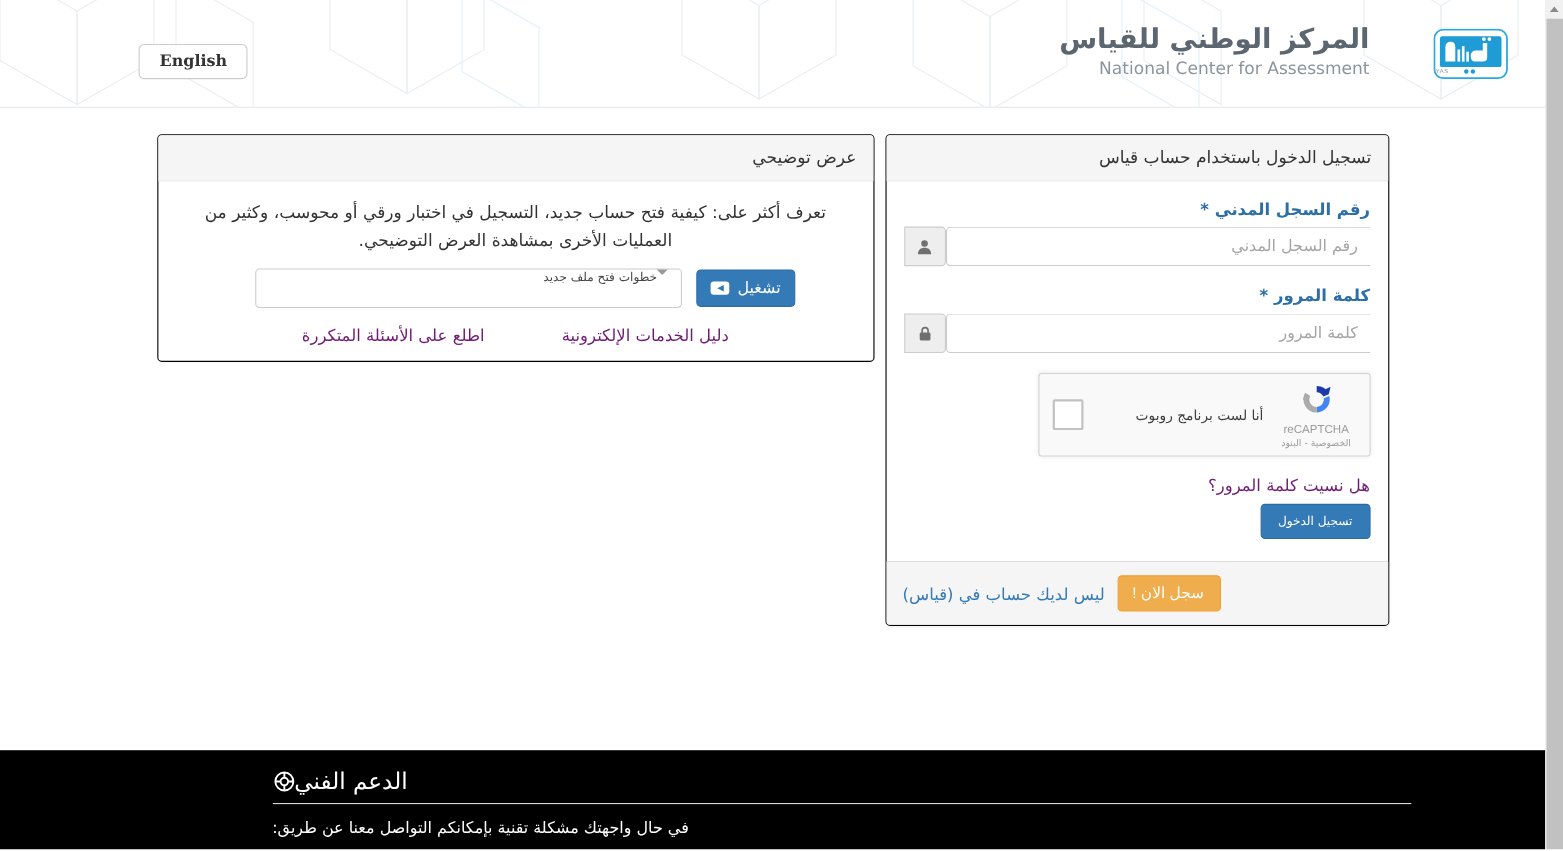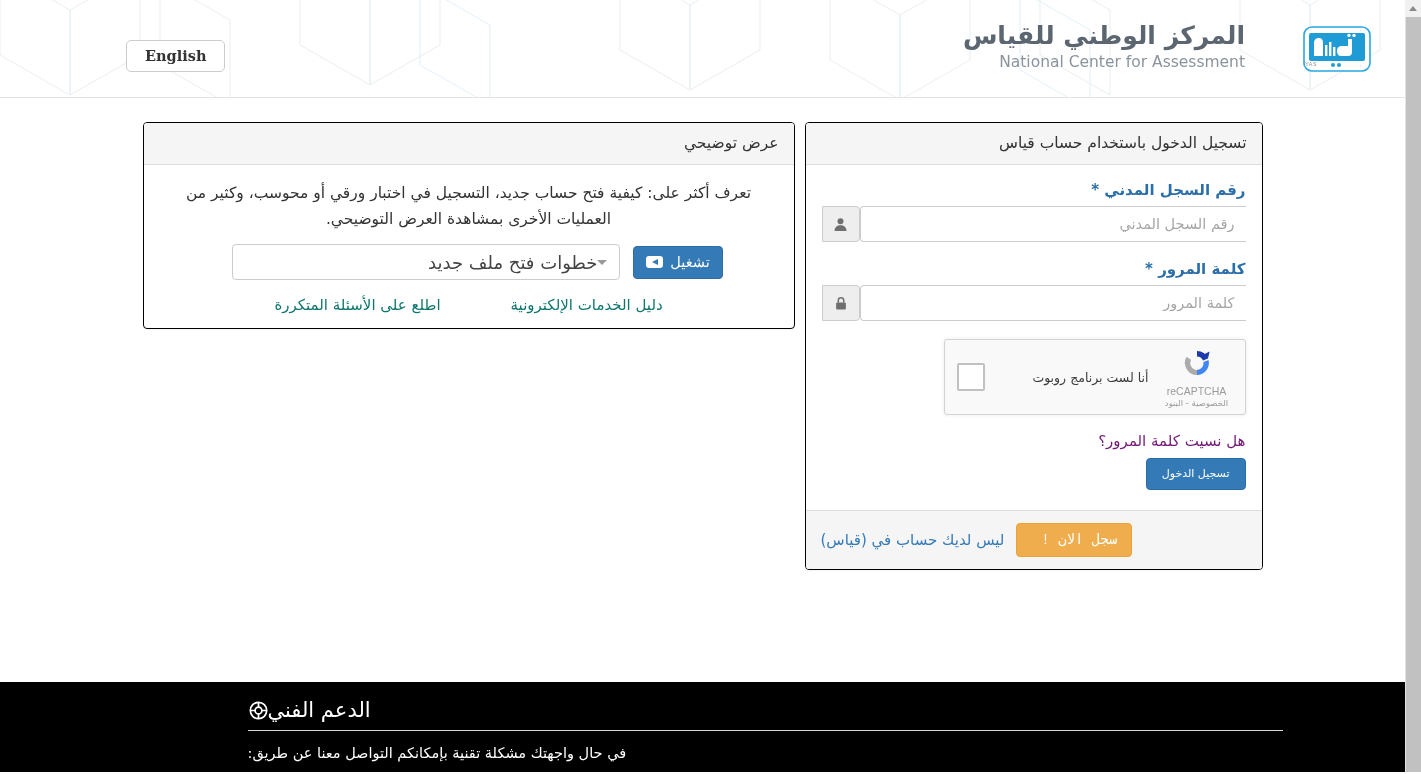--- a/index.html
+++ b/index.html
@@ -262,23 +262,23 @@
     direction: rtl;
     cursor: pointer;
     text-decoration: none;
   }
   .btn-warning {
     background: #f0ad4e;
     border: 1px solid #eea236;
     border-radius: 4px;
     color: #ffffff;
     font-size: 14px;
-    padding: 7px 14px 8px 24px;
-    cursor: pointer;
-    font-family: Liberation Mono, monospace;
+    padding: 7px 14px 8px 12px;
+    cursor: pointer;
+    font-family: Liberation Sans, sans-serif;
     white-space: nowrap;
   }
 
   
   #video-panel {
     left: 20px;
     top: 0;
     width: 652px;
   }
   #video-panel .panel-body { padding: 16px 16px 14px 16px; }
@@ -299,23 +299,22 @@
     margin-bottom: 14px;
   }
   .video-select {
     width: 388px;
     height: 36px;
     border: 1px solid #cccccc;
     border-radius: 4px;
     background: #ffffff;
     display: flex;
     flex-direction: row-reverse;
-    align-items: center;
     padding: 0 12px;
-    font-size: 18px;
+    font-size: 11px;
     color: #444444;
     cursor: pointer;
     direction: rtl;
     position: relative;
     margin-left: 18px;
   }
   .video-select .sel-text { flex: 1; text-align: right; }
   .caret {
     width: 0; height: 0;
     border-left: 5px solid transparent;
@@ -354,21 +353,21 @@
   }
   .video-links {
     display: flex;
     flex-direction: row-reverse;
     justify-content: center;
     gap: 70px;
     padding: 2px 0 0 0;
   }
   .video-links a {
     font-size: 15px;
-    color: #0f766e;
+    color: #701a75;
     text-decoration: none;
     direction: rtl;
     cursor: pointer;
   }
 
   
   .site-footer {
     position: absolute;
     left: 0; bottom: 0;
     width: 1405px;

